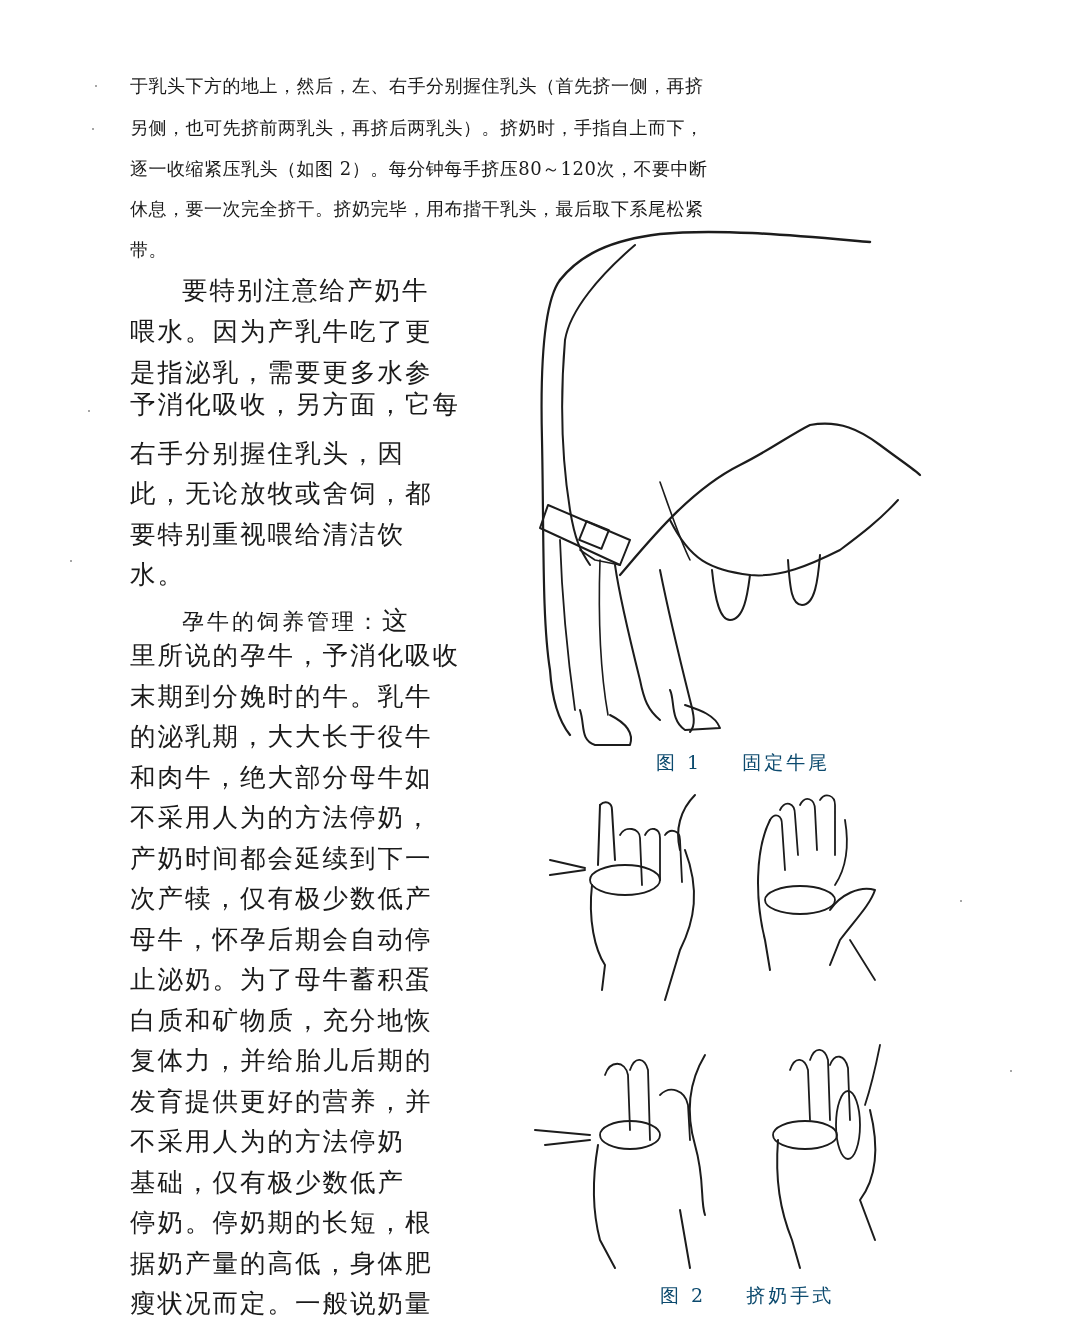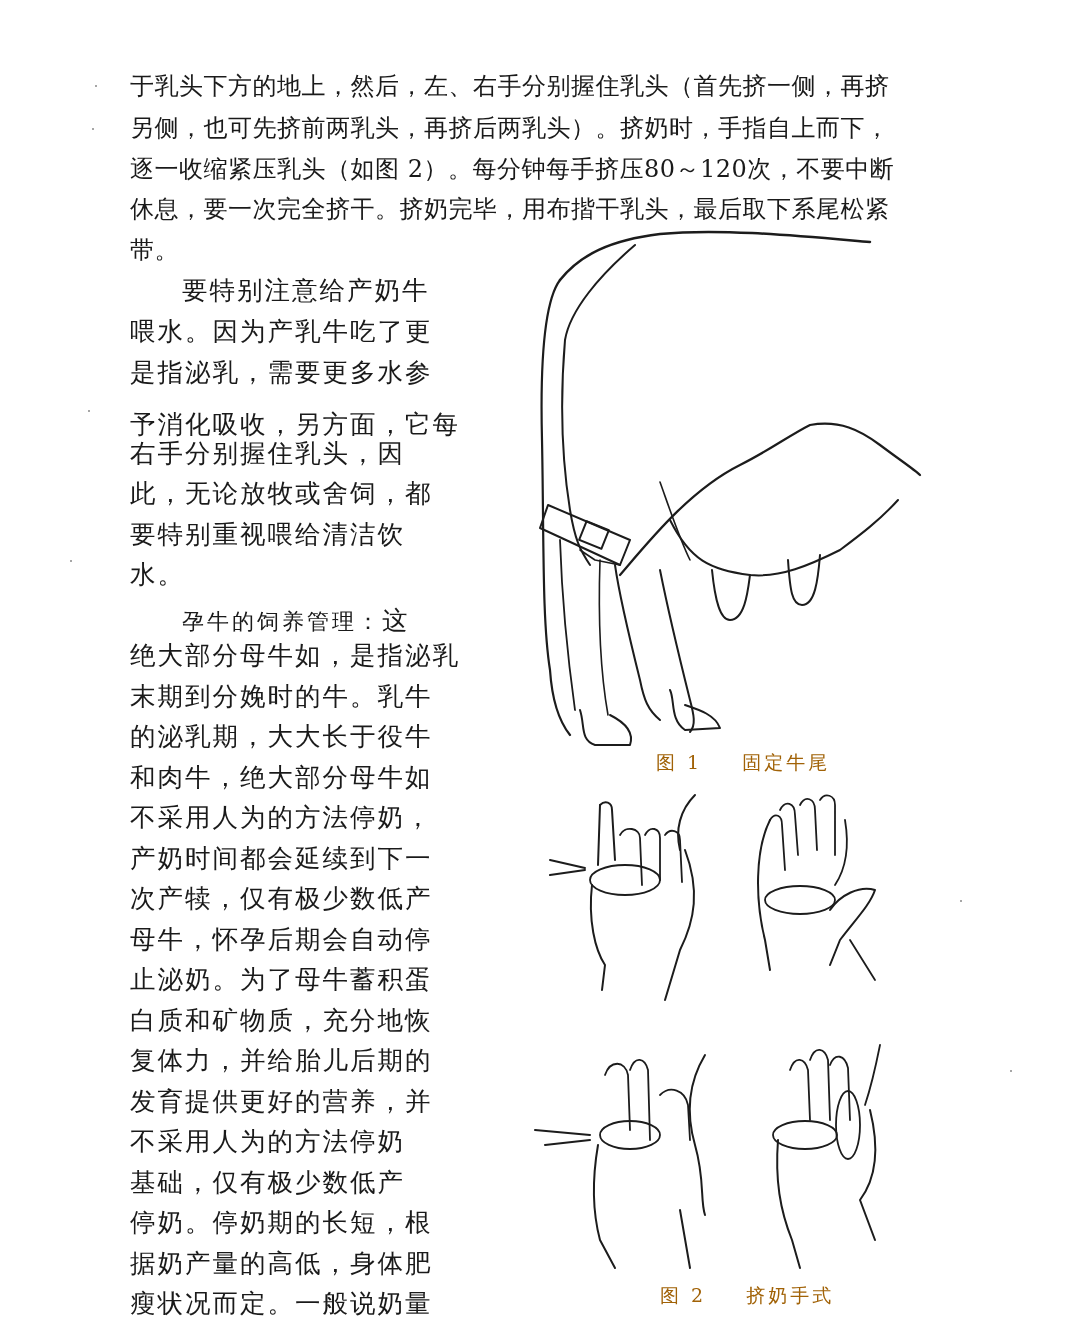--- a/index.html
+++ b/index.html
@@ -2,30 +2,30 @@
 <html><head>
 <meta charset="utf-8">
 <style>
   html, body { margin: 0; padding: 0; }
   body {
     width: 1075px; height: 1344px; background: #ffffff; position: relative; overflow: hidden;
     font-family: "DejaVu Serif", "Liberation Serif", serif; color: #1a1a1a;
   }
   .page { position: absolute; inset: 0; }
   .full-line {
-    position: absolute; left: 130px; width: 830px; font-size: 24px; line-height: 32px;
+    position: absolute; left: 130px; width: 830px; font-size: 18px; line-height: 32px;
     white-space: nowrap; letter-spacing: 0.5px;
   }
   .col-line {
     position: absolute; left: 130px; width: 310px; font-size: 25.5px; line-height: 32px;
     white-space: nowrap; letter-spacing: 2px;
   }
   .indent { padding-left: 52px; }
   .caption {
-    position: absolute; font-size: 19px; letter-spacing: 3px; color: #a16207;
+    position: absolute; font-size: 19px; letter-spacing: 3px; color: #0c4a6e;
   }
   .fig { position: absolute; }
   svg path, svg line, svg rect, svg ellipse { fill: none; stroke: #1c1c1c; stroke-linecap: round; stroke-linejoin: round; }
   .speck { position: absolute; width: 2px; height: 2px; background: #888; border-radius: 50%; }
 </style>
 </head>
 <body>
 
 <div class="page">
 
@@ -34,32 +34,32 @@
     <div class="full-line" style="top:112px">另侧，也可先挤前两乳头，再挤后两乳头）。挤奶时，手指自上而下，</div>
     <div class="full-line" style="top:153px">逐一收缩紧压乳头（如图 2）。每分钟每手挤压80～120次，不要中断</div>
     <div class="full-line" style="top:193px">休息，要一次完全挤干。挤奶完毕，用布揩干乳头，最后取下系尾松紧</div>
     <div class="full-line" style="top:234px">带。</div>
   </div>
 
   <div>
     <div class="col-line indent" style="top:274px">要特别注意给产奶牛</div>
     <div class="col-line" style="top:315px">喂水。因为产乳牛吃了更</div>
     <div class="col-line" style="top:356px">是指泌乳，需要更多水参</div>
-    <div class="col-line" style="top:408px">予消化吸收，另方面，它每</div>
+    <div class="col-line" style="top:388px">予消化吸收，另方面，它每</div>
     <div class="col-line" style="top:437px">右手分别握住乳头，因</div>
     <div class="col-line" style="top:477px">此，无论放牧或舍饲，都</div>
     <div class="col-line" style="top:518px">要特别重视喂给清洁饮</div>
     <div class="col-line" style="top:558px">水。</div>
   </div>
 
   <div>
     <div class="col-line indent" style="top:604px">
       <span style="font-family:'DejaVu Sans','Liberation Sans',sans-serif;font-size:22px;letter-spacing:3px;">孕牛的饲养管理：</span><span>这</span>
     </div>
-    <div class="col-line" style="top:639px">绝大部分母牛如，是指泌乳</div>
+    <div class="col-line" style="top:639px">里所说的孕牛，予消化吸收</div>
     <div class="col-line" style="top:680px">末期到分娩时的牛。乳牛</div>
     <div class="col-line" style="top:720px">的泌乳期，大大长于役牛</div>
     <div class="col-line" style="top:761px">和肉牛，绝大部分母牛如</div>
     <div class="col-line" style="top:801px">不采用人为的方法停奶，</div>
     <div class="col-line" style="top:842px">产奶时间都会延续到下一</div>
     <div class="col-line" style="top:882px">次产犊，仅有极少数低产</div>
     <div class="col-line" style="top:923px">母牛，怀孕后期会自动停</div>
     <div class="col-line" style="top:963px">止泌奶。为了母牛蓄积蛋</div>
     <div class="col-line" style="top:1004px">白质和矿物质，充分地恢</div>
     <div class="col-line" style="top:1044px">复体力，并给胎儿后期的</div>

